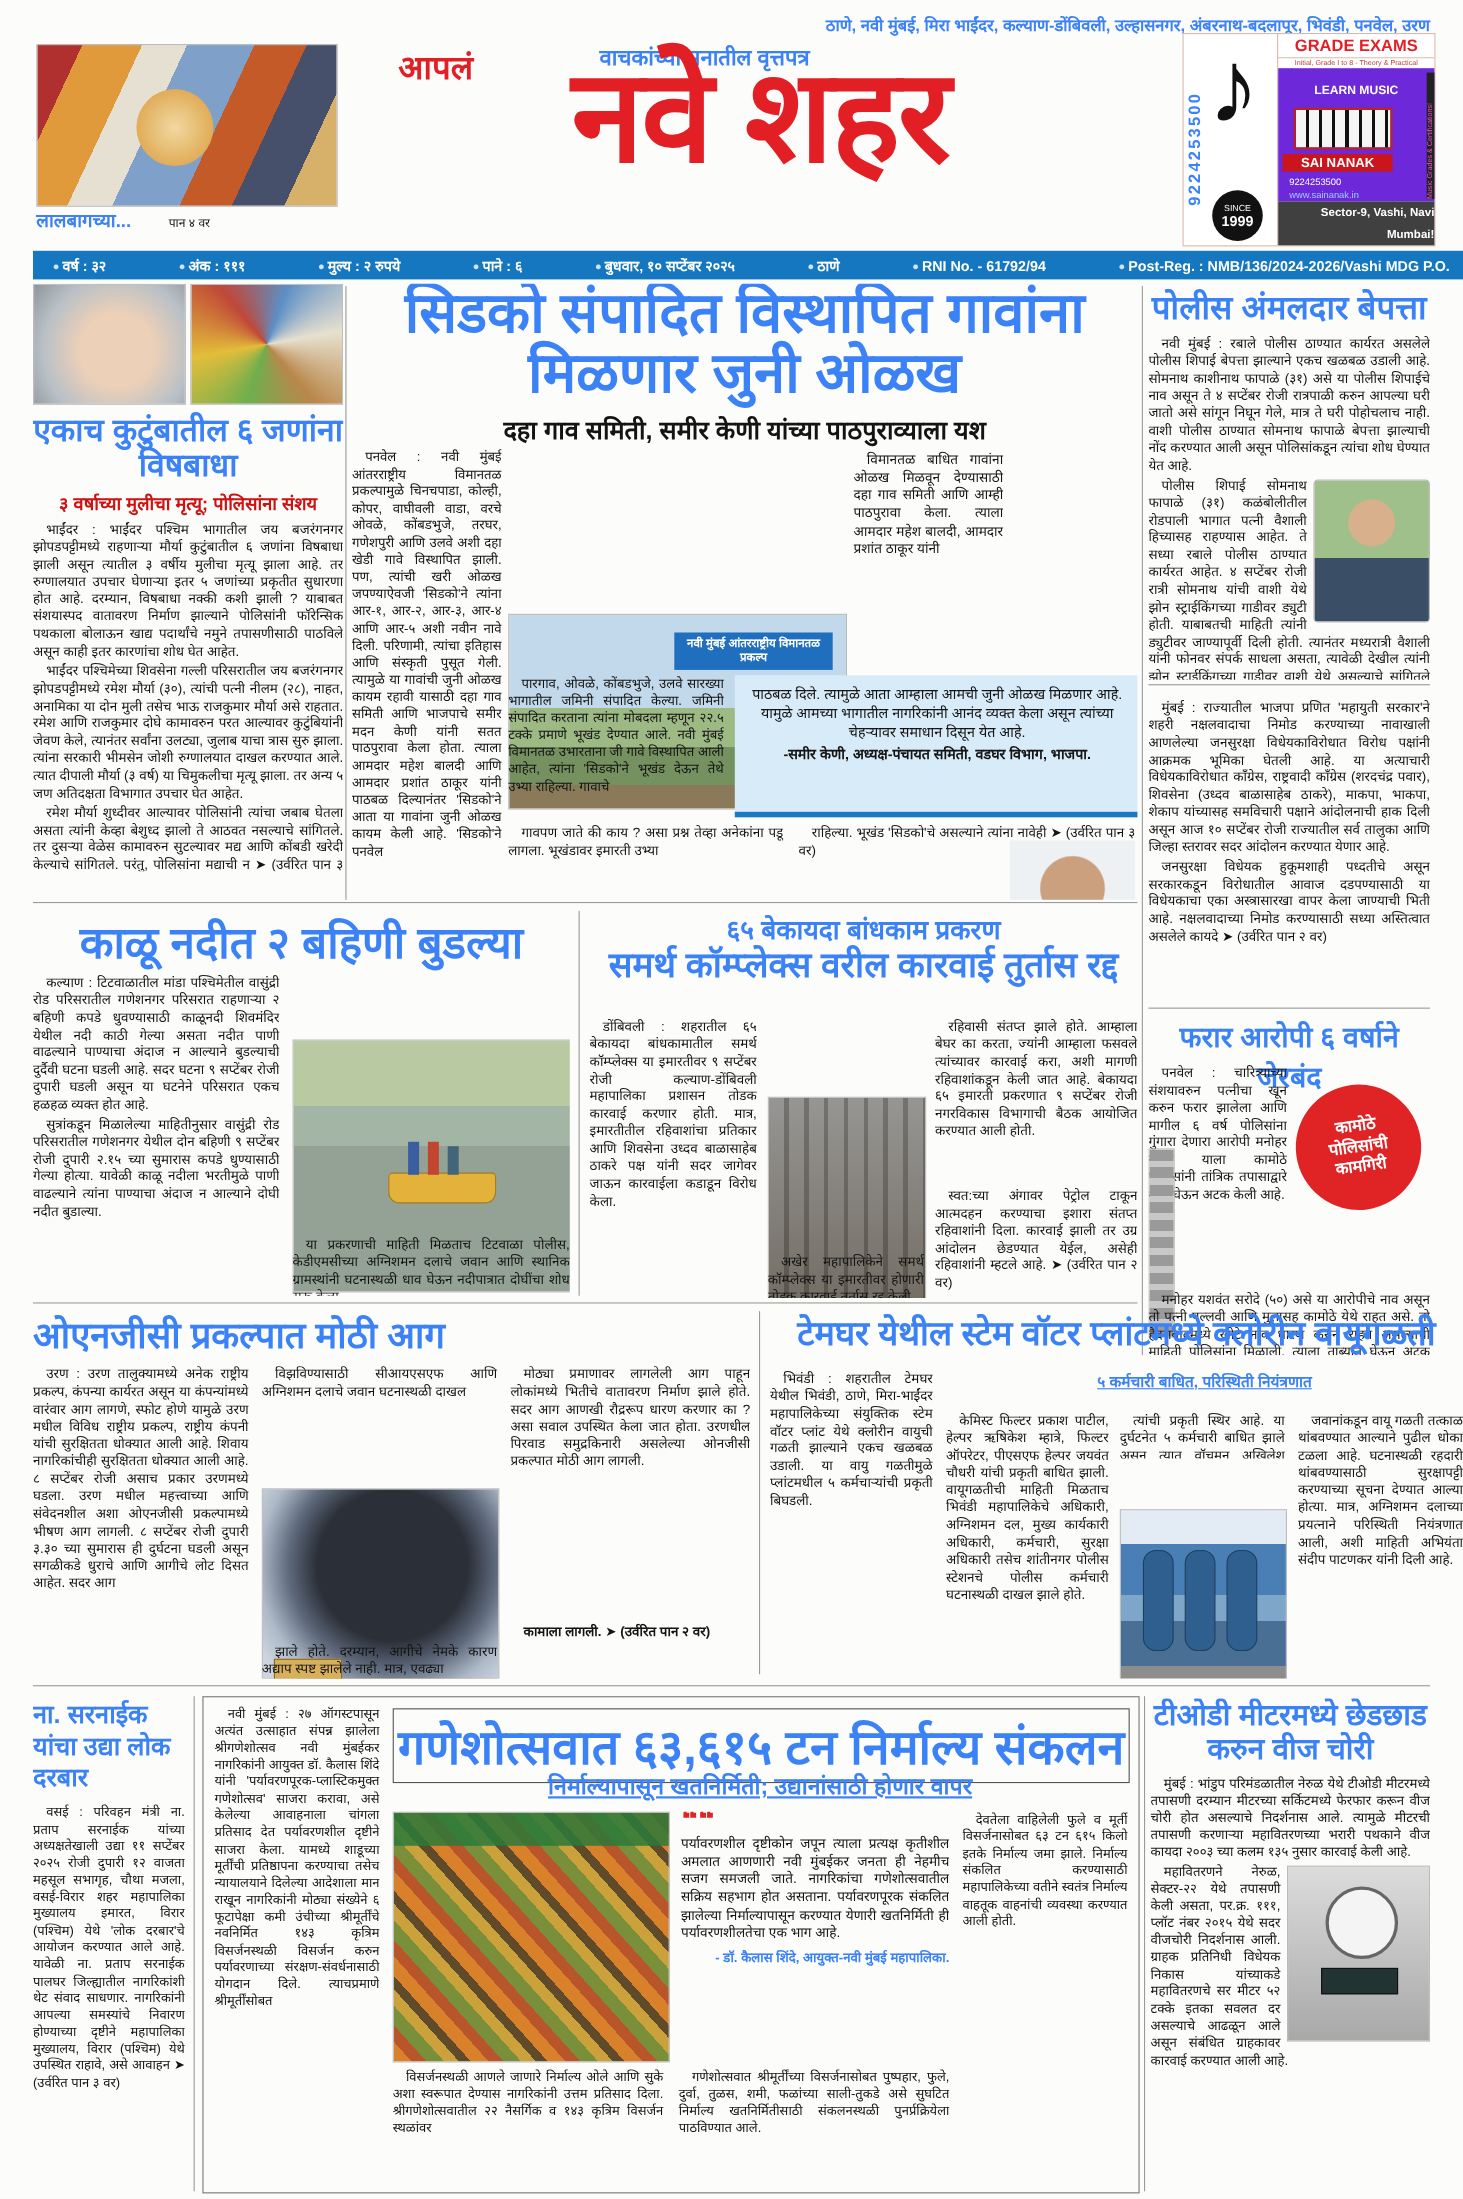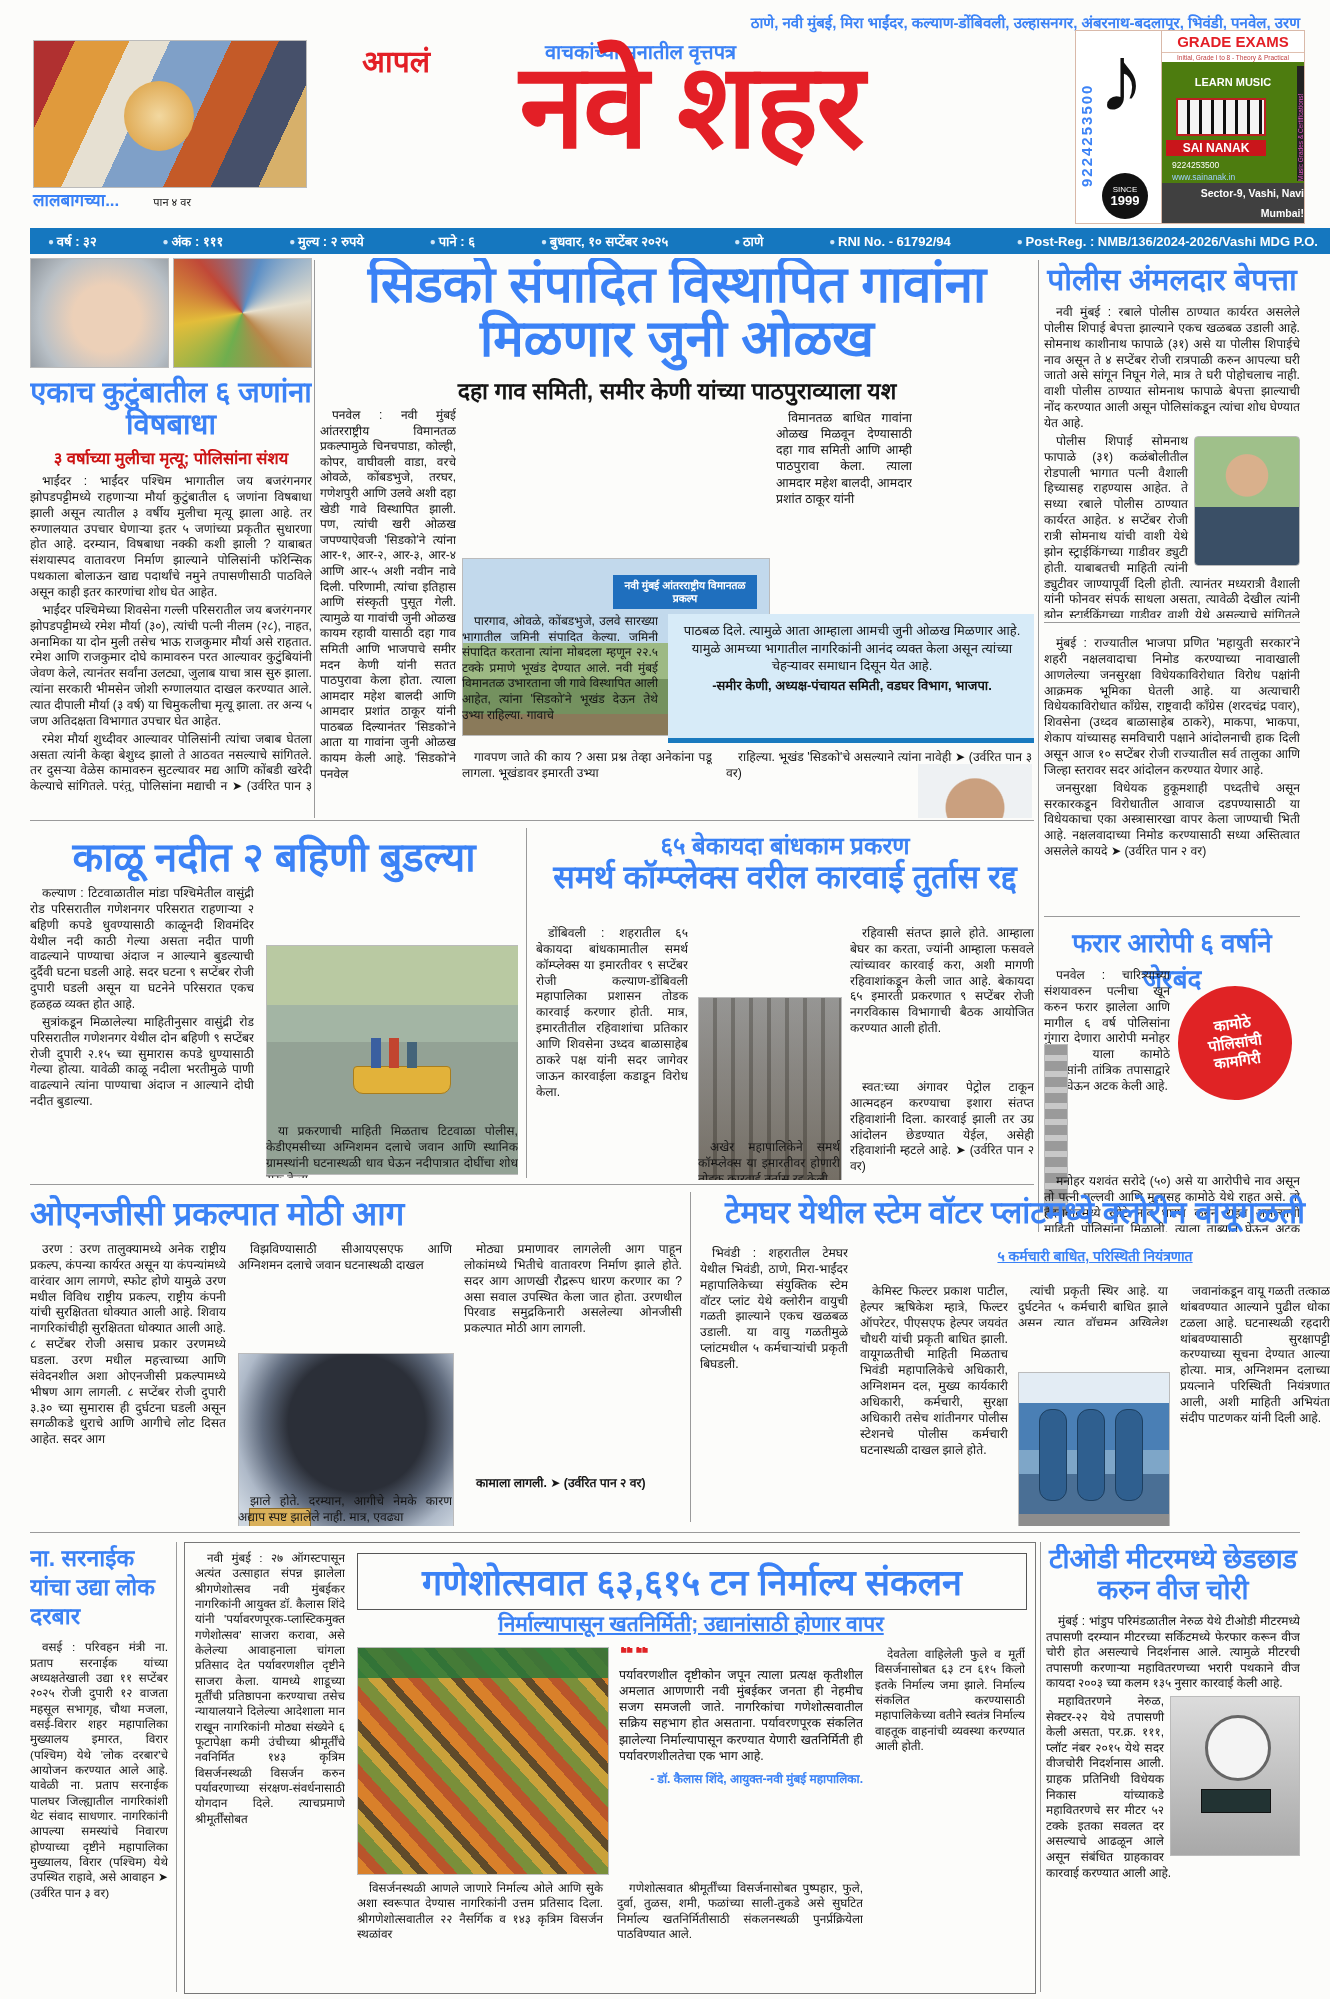--- a/index.html
+++ b/index.html
@@ -14,21 +14,21 @@
   .rule-h{position:absolute;border-top:1px solid #9a9a9a;}
   .rule-v{position:absolute;border-left:1px solid #9a9a9a;}
   .photo{position:relative;overflow:hidden;border:1px solid #bbb;}
   
   .masthead-title{font-weight:bold;color:#e31f26;font-size:118px;line-height:1.02;letter-spacing:-2px;}
   .infobar{background:#1577bf;color:#fff;display:flex;align-items:center;justify-content:space-between;
            padding:0 18px;font-weight:bold;font-size:13px;}
   .info-item::before{content:"● ";color:#cfe6f8;font-size:10px;vertical-align:1px;}
   
   .adcard{border:1px solid #d9b9a9;background:#fff;}
-  .blackbox{background:#4d7c0f;color:#fff;position:relative;}
+  .blackbox{background:#6d28d9;color:#fff;position:relative;}
   .purplebar{background:#404040;color:#fff;font-size:10.5px;font-weight:bold;text-align:right;line-height:20px;}
   .vert{writing-mode:vertical-rl;transform:rotate(180deg);}
   
   .quotebox{background:#d7ebf8;border-bottom:5px solid #1a7abf;padding:8px 12px;text-align:center;
             font-size:13px;line-height:1.35;}
   .badge{background:#e02325;color:#fff;border-radius:50%;display:flex;align-items:center;justify-content:center;
          text-align:center;font-weight:bold;font-size:15px;line-height:1.25;transform:rotate(-8deg);padding:10px;}
   .clearfix::after{content:"";display:block;clear:both;}
   .float-r{float:right;margin:2px 0 4px 6px;}
   .cont{font-weight:bold;}
@@ -265,21 +265,21 @@
     <div class="hl" style="font-size:23px;line-height:1.25;">ना. सरनाईक यांचा उद्या लोक दरबार</div>
     <div class="bt" style="margin-top:10px;font-size:11.8px;">
       <p>वसई : परिवहन मंत्री ना. प्रताप सरनाईक यांच्या अध्यक्षतेखाली उद्या ११ सप्टेंबर २०२५ रोजी दुपारी १२ वाजता महसूल सभागृह, चौथा मजला, वसई-विरार शहर महापालिका मुख्यालय इमारत, विरार (पश्चिम) येथे 'लोक दरबार'चे आयोजन करण्यात आले आहे. यावेळी ना. प्रताप सरनाईक पालघर जिल्ह्यातील नागरिकांशी थेट संवाद साधणार. नागरिकांनी आपल्या समस्यांचे निवारण होण्याच्या दृष्टीने महापालिका मुख्यालय, विरार (पश्चिम) येथे उपस्थित राहावे, असे आवाहन ➤ (उर्वरित पान ३ वर)</p>
     </div>
   </div>
 
   <div class="abs" style="left:184px;top:1542px;width:850px;height:450px;border:1px solid #777;overflow:hidden;">
     <div class="abs bt" style="left:10px;top:8px;width:150px;height:434px;font-size:11.8px;">
         <p>नवी मुंबई : २७ ऑगस्टपासून अत्यंत उत्साहात संपन्न झालेला श्रीगणेशोत्सव नवी मुंबईकर नागरिकांनी आयुक्त डॉ. कैलास शिंदे यांनी 'पर्यावरणपूरक-प्लास्टिकमुक्त गणेशोत्सव' साजरा करावा, असे केलेल्या आवाहनाला चांगला प्रतिसाद देत पर्यावरणशील दृष्टीने साजरा केला. यामध्ये शाडूच्या मूर्तींची प्रतिष्ठापना करण्याचा तसेच न्यायालयाने दिलेल्या आदेशाला मान राखून नागरिकांनी मोठ्या संख्येने ६ फूटापेक्षा कमी उंचीच्या श्रीमूर्तींचे नवनिर्मित १४३ कृत्रिम विसर्जनस्थळी विसर्जन करुन पर्यावरणाच्या संरक्षण-संवर्धनासाठी योगदान दिले. त्याचप्रमाणे श्रीमूर्तींसोबत</p>
       </div>
-    <div class="abs hl center" style="left:172px;top:10px;width:668px;font-size:36px;border:1px solid #555;padding:3px 0;">गणेशोत्सवात ६३,६१५ टन निर्माल्य संकलन</div>
+    <div class="abs hl center" style="left:172px;top:10px;width:668px;font-size:44px;border:1px solid #555;padding:3px 0;">गणेशोत्सवात ६३,६१५ टन निर्माल्य संकलन</div>
     <div class="abs hl center" style="left:172px;top:66px;width:668px;font-size:21px;text-decoration:underline;">निर्माल्यापासून खतनिर्मिती; उद्यानांसाठी होणार वापर</div>
     <div class="abs photo" style="left:172px;top:104px;width:250px;height:226px;
          background:repeating-linear-gradient(48deg,#d9802a 0 12px,#b9552b 12px 22px,#7a8f3a 22px 34px,#caa13a 34px 44px,#5f4a2a 44px 52px);">
       <div class="abs" style="left:0;top:0;width:250px;height:30px;background:#2a7a3a;opacity:.85;"></div>
     </div>
     <div class="abs" style="left:434px;top:104px;width:244px;height:226px;overflow:hidden;">
       <span style="color:#e02325;font-size:26px;font-weight:bold;line-height:0.6;">❝❝</span>
       <div class="bt" style="font-size:12.4px;">
           <p style="text-indent:0;">पर्यावरणशील दृष्टीकोन जपून त्याला प्रत्यक्ष कृतीशील अमलात आणणारी नवी मुंबईकर जनता ही नेहमीच सजग समजली जाते. नागरिकांचा गणेशोत्सवातील सक्रिय सहभाग होत असताना. पर्यावरणपूरक संकलित झालेल्या निर्माल्यापासून करण्यात येणारी खतनिर्मिती ही पर्यावरणशीलतेचा एक भाग आहे.</p>
         </div>

